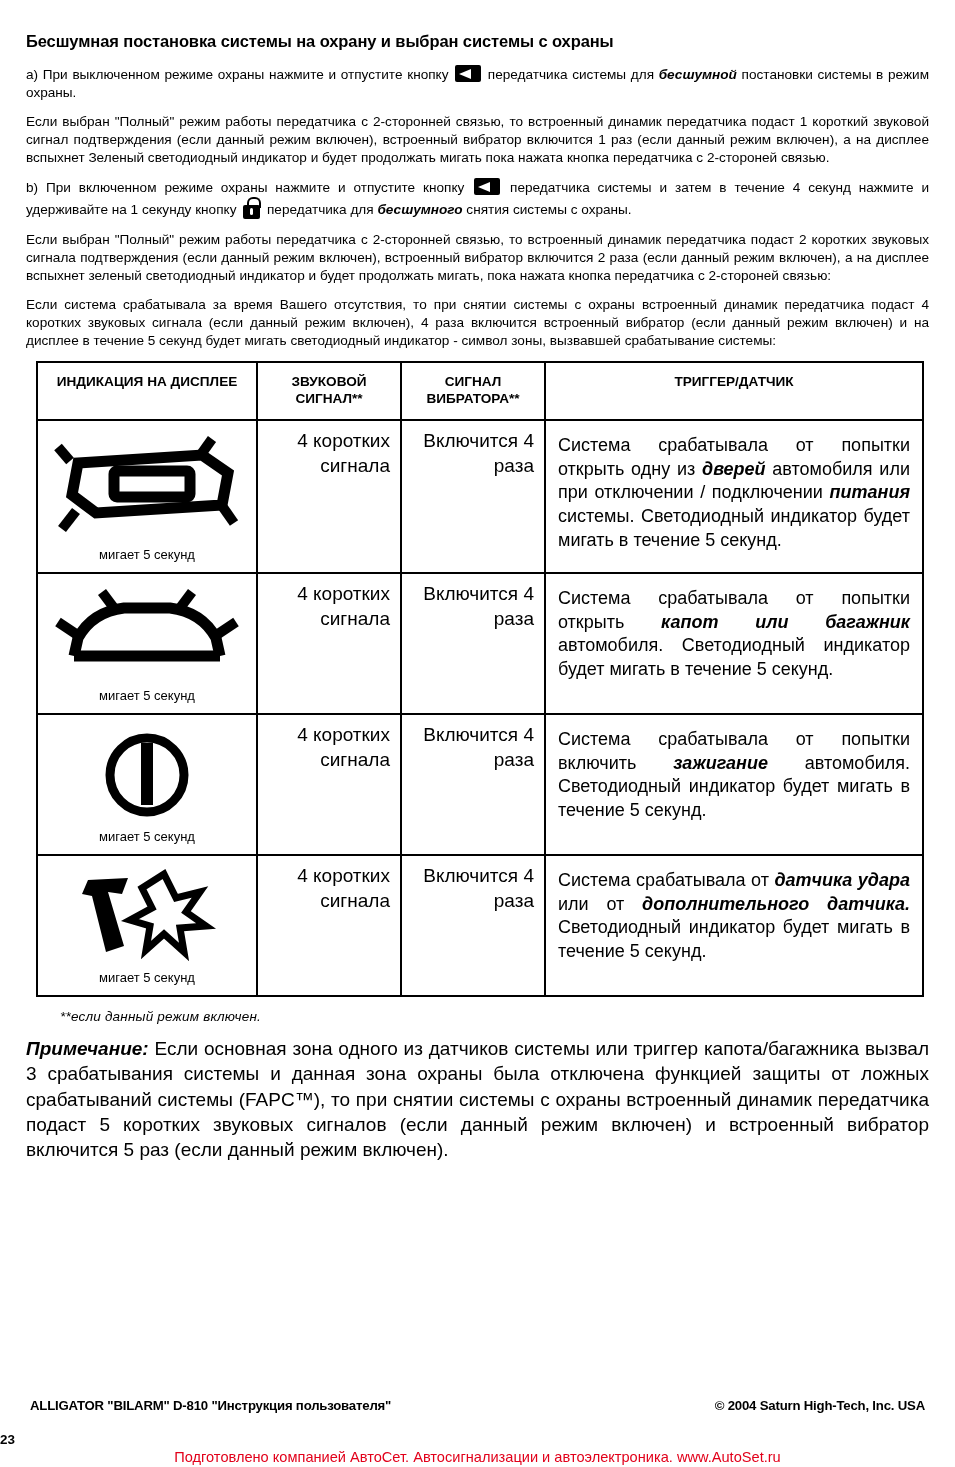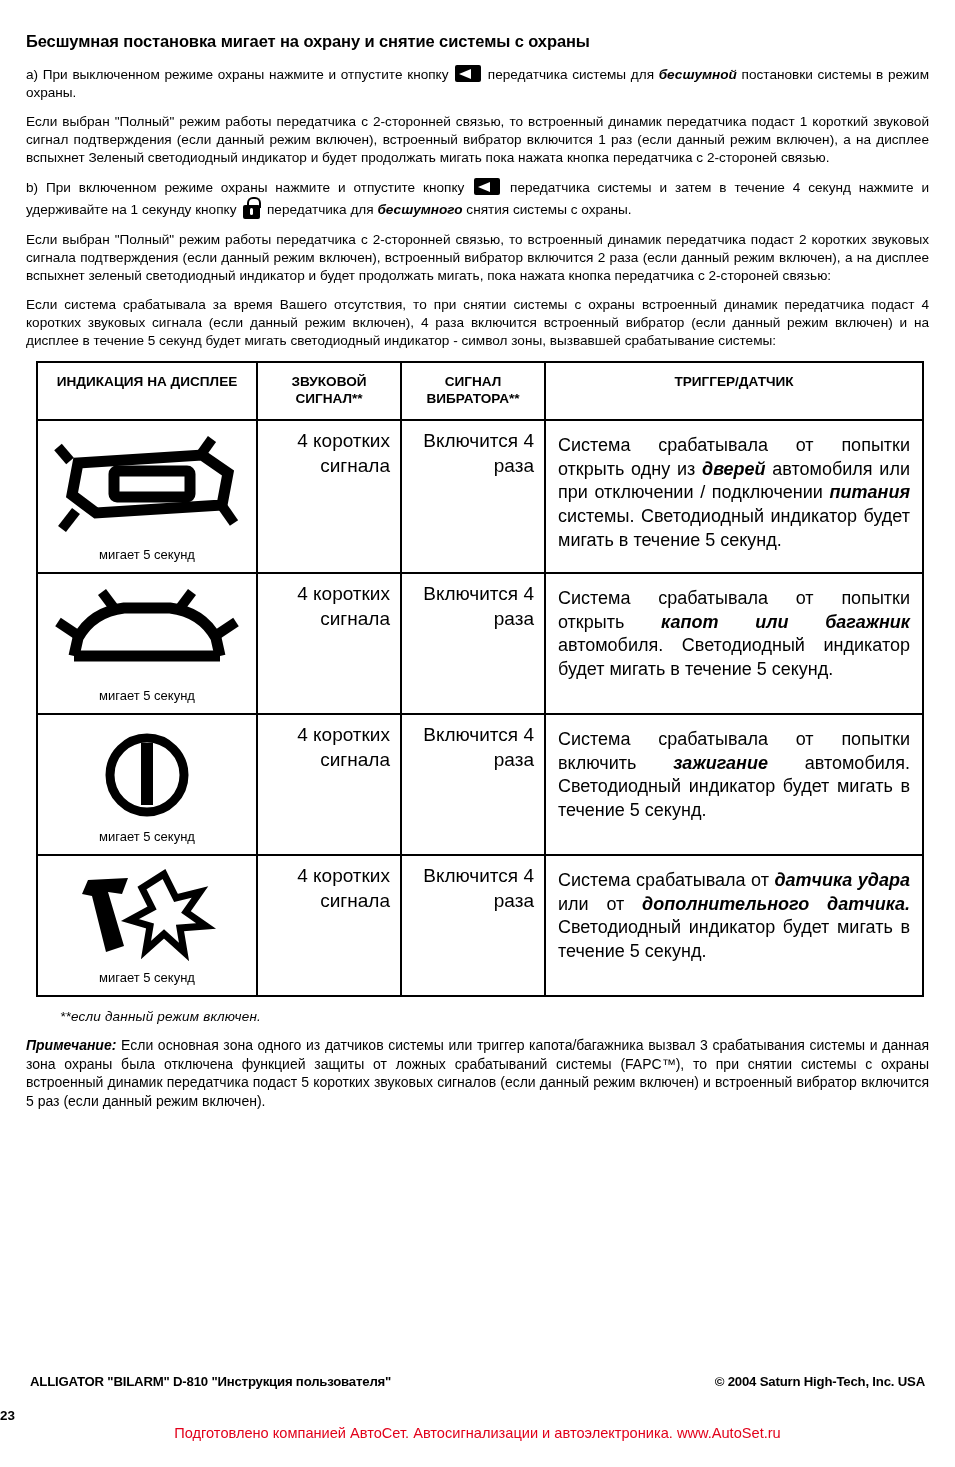--- a/index.html
+++ b/index.html
@@ -151,21 +151,21 @@
   }
   .icon-box.small { height: 96px; }
 
   .footnote {
     font-size: 13.5px;
     font-style: italic;
     margin: 12px 0 10px 34px;
     letter-spacing: 0.2px;
   }
   .note {
-    font-size: 14px;
+    font-size: 19px;
     line-height: 1.33;
     text-align: justify;
     text-justify: inter-word;
     margin: 12px 0 0 0;
   }
 
   .footer {
     position: absolute;
     left: 0;
     bottom: 0;
@@ -184,30 +184,30 @@
     text-align: left;
     font-size: 13.4px;
     font-weight: bold;
     margin-top: 19px;
   }
   .provided {
     text-align: center;
     color: #e2001a;
     font-size: 14.6px;
     margin-top: 2px;
-    padding-bottom: 26px;
+    padding-bottom: 2px;
   }
   .provided .url { color: #e2001a; }
 </style>
 </head>
 <body>
 
 <div class="page">
 
-  <h1 class="section-title">Бесшумная постановка мигает на охрану и снятие системы с охраны</h1>
+  <h1 class="section-title">Бесшумная постановка системы на охрану и выбран системы с охраны</h1>
 
   <p class="para">
     <span>а) При выключенном режиме охраны нажмите и отпустите кнопку</span>
     <span class="key-icon"><span class="body"></span><span class="tri"></span></span>
     <span>передатчика системы для </span><span class="bi">бесшумной</span><span> постановки системы в режим охраны.</span>
   </p>
 
   <p class="para">Если выбран "Полный" режим работы передатчика с 2-сторонней связью, то встроенный динамик передатчика подаст 1 короткий звуковой сигнал подтверждения (если данный режим включен), встроенный вибратор включится 1 раз (если данный режим включен), а на дисплее вспыхнет Зеленый светодиодный индикатор и будет продолжать мигать пока нажата кнопка передатчика с 2-стороней связью.</p>
 
   <p class="para">

